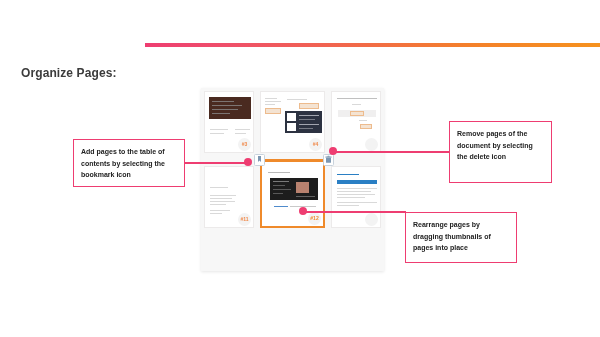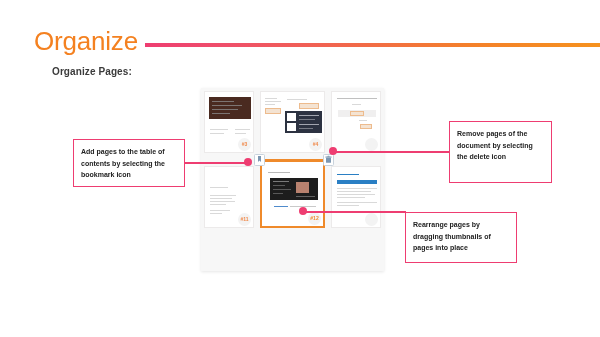--- a/index.html
+++ b/index.html
@@ -31,22 +31,22 @@
     line-height: 28px;
   }
   #title-rule {
     position: absolute;
     left: 145px; top: 43px;
     width: 455px; height: 4px;
     background: linear-gradient(to right, #ee3d71 0%, #ef4f6a 18%, #f4812a 72%, #f6921e 100%);
   }
   #subtitle {
     position: absolute;
-    left: 52px; top: 66px;
-    font-size: 10px;
+    left: 21px; top: 66px;
+    font-size: 12px;
     font-weight: 700;
     color: #3b3b3b;
     letter-spacing: 0.1px;
   }
 
   
   #organizer-panel {
     position: absolute;
     left: 201px; top: 88px;
     width: 183px; height: 183px;
@@ -147,21 +147,20 @@
   #dot-bookmark    { left: 244px; top: 158px; }
   #conn-delete-h   { left: 332px; top: 151px; width: 118px; height: 2.2px; }
   #dot-delete      { left: 329px; top: 147px; }
   #conn-rear-h     { left: 303px; top: 211px; width: 103px; height: 2.2px; }
   #dot-rear        { left: 299px; top: 207px; }
 </style>
 </head>
 <body>
 
 <div id="slide-header">
-  <div id="page-title">Organize</div>
   <div id="title-rule"></div>
   <div id="subtitle">Organize Pages:</div>
 </div>
 
 <div id="organizer-panel">
   <div class="thumb-grid">
 
     <div class="thumb" style="left:3px;  top:3px;  width:50px; height:62px;">
       <div class="block-dark" style="left:4px; top:5px; width:42px; height:22px;"></div>
       <div class="mini-line" style="left:7px; top:9px; width:22px;"></div>

